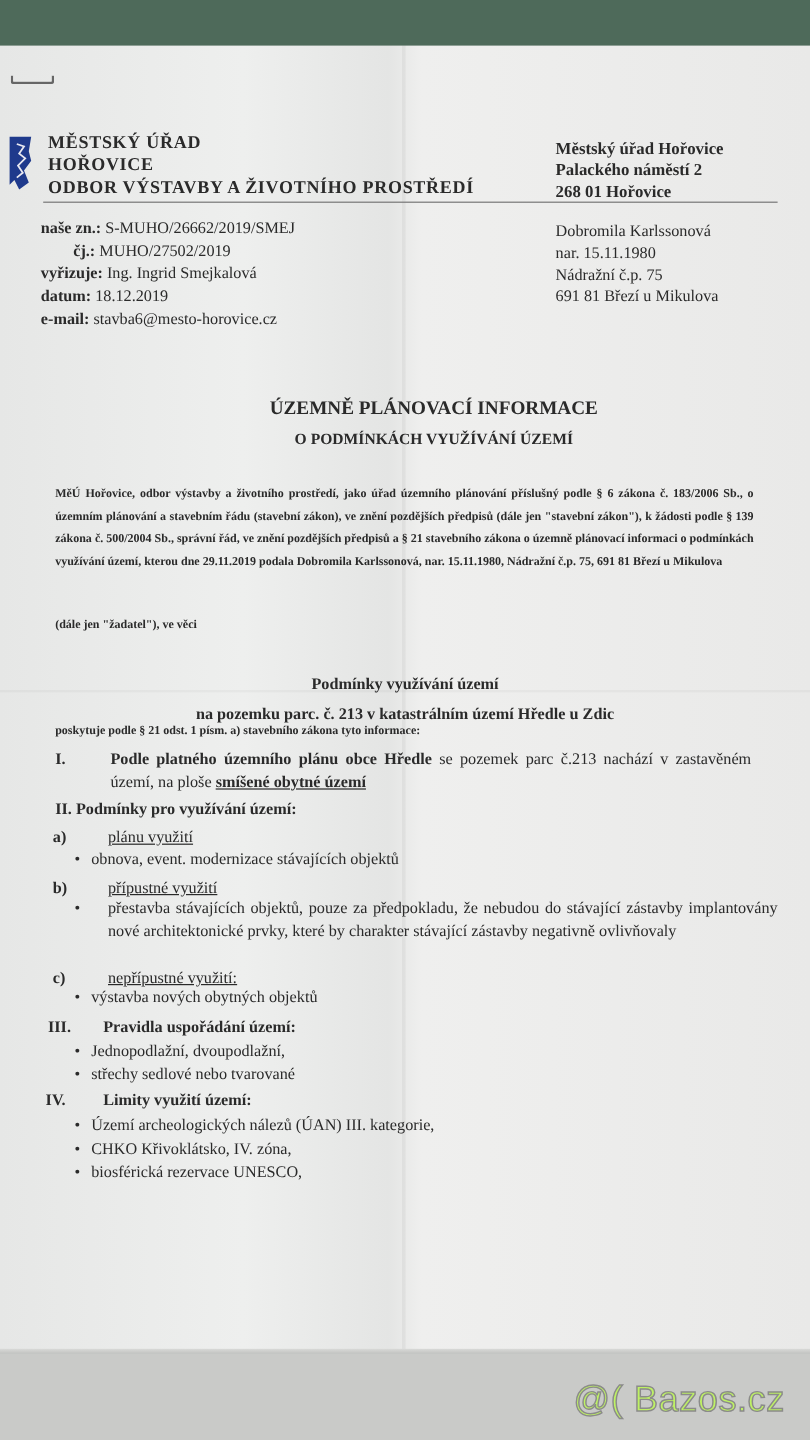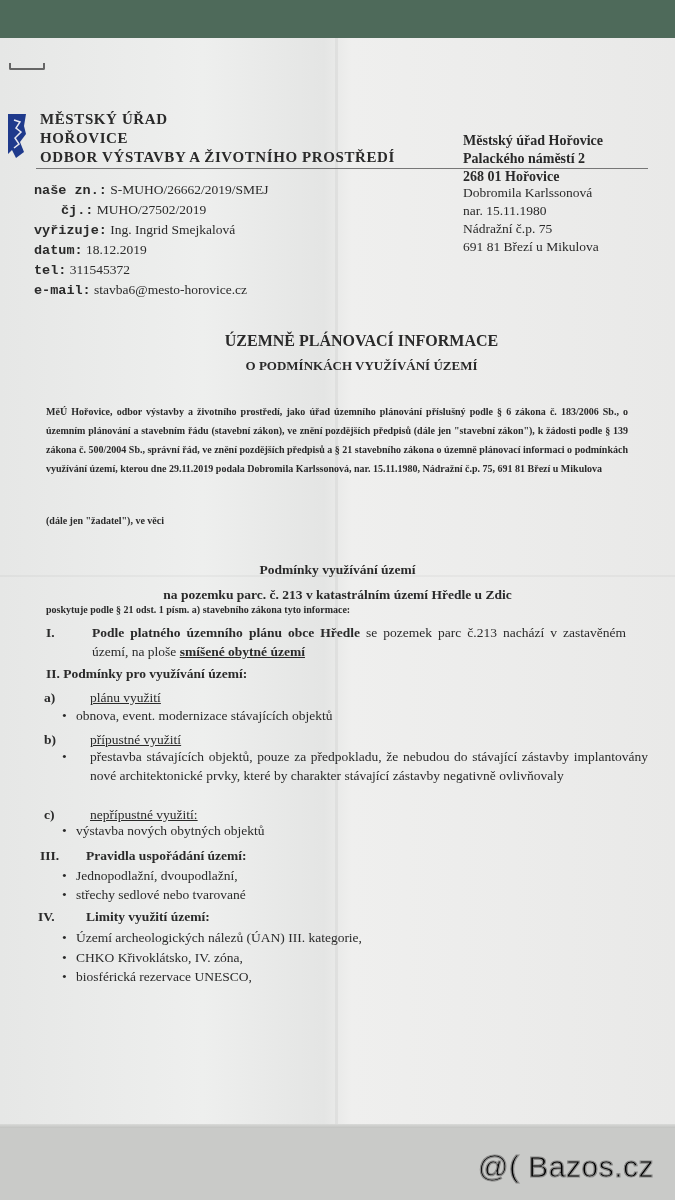--- a/index.html
+++ b/index.html
@@ -6,36 +6,36 @@
   body{width:675px;height:1200px;position:relative;overflow:hidden;background:#4e6a5a;font-family:"Liberation Serif","DejaVu Serif",serif;color:#2a2a2a;}
   .paper{position:absolute;left:0;top:38px;width:675px;height:1090px;background:linear-gradient(90deg,#e6e7e6 0%,#eeefee 30%,#e4e5e4 48%,#efefee 52%,#e9e9e8 100%);}
   .fold-v{position:absolute;left:335px;top:38px;width:3px;height:1090px;background:rgba(0,0,0,0.04);}
   .fold-h{position:absolute;left:0;top:575px;width:675px;height:2px;background:rgba(0,0,0,0.03);}
   .bottom{position:absolute;left:0;top:1128px;width:675px;height:72px;background:#c9cac8;}
   .bottom-edge{position:absolute;left:0;top:1124px;width:675px;height:6px;background:linear-gradient(#d9dad8,#b6b7b5);}
   .staple{position:absolute;left:9px;top:63px;width:32px;height:5px;border:2px solid #666;border-top:none;border-radius:0 0 2px 2px;}
   .logo{position:absolute;left:6px;top:112px;width:22px;height:48px;}
   .hdr-org{position:absolute;left:40px;top:110px;font-weight:bold;font-size:15px;line-height:19px;letter-spacing:0.6px;}
   .hdr-line{position:absolute;left:36px;top:168px;width:612px;height:1px;background:#777;}
-  .hdr-right{position:absolute;left:463px;top:116px;font-weight:bold;font-size:14px;line-height:18px;margin-top:16px;}
+  .hdr-right{position:absolute;left:463px;top:116px;font-weight:bold;font-size:14px;line-height:18px;}
   .meta{position:absolute;left:34px;top:180px;font-size:13.5px;line-height:19px;}
-  .meta b{font-weight:bold;font-family:Liberation Mono, monospace;}
+  .meta b{font-weight:bold;}
   .recipient{position:absolute;left:463px;top:184px;font-weight:normal;font-size:13.5px;line-height:18px;}
   .title{position:absolute;left:0;width:675px;text-align:center;font-weight:bold;padding-left:24px;}
   .t1{top:332px;font-size:16px;}
   .t2{top:358px;font-size:13px;}
   .body{position:absolute;left:46px;width:582px;font-size:10px;line-height:19px;text-align:justify;font-weight:bold;}
   .sub{position:absolute;left:0;width:675px;text-align:center;font-weight:bold;font-size:13.5px;margin-top:28px;}
   .sec{position:absolute;font-size:13.5px;line-height:19px;}
   .num{position:absolute;font-weight:bold;}
   .u{text-decoration:underline;}
   .bul{position:absolute;left:62px;font-size:13.5px;line-height:19px;}
   .bul:before{content:"•";position:absolute;left:-0px;}
   .bul span.t{display:inline-block;padding-left:14px;}
-  .watermark{position:absolute;left:478px;top:1150px;font-family:"Liberation Sans","DejaVu Sans",sans-serif;font-size:30px;color:#000000;-webkit-text-stroke:1.2px #8b8b8a;letter-spacing:0.5px;}
+  .watermark{position:absolute;left:478px;top:1150px;font-family:"Liberation Sans","DejaVu Sans",sans-serif;font-size:30px;color:#bef264;-webkit-text-stroke:1.2px #8b8b8a;letter-spacing:0.5px;}
 </style>
 </head>
 <body>
 
 <div class="paper"></div>
 <div class="fold-v"></div>
 <div class="fold-h"></div>
 <div class="bottom-edge"></div>
 <div class="bottom"></div>
 <div class="staple"></div>
@@ -55,21 +55,20 @@
   <div>Městský úřad Hořovice</div>
   <div>Palackého náměstí 2</div>
   <div>268 01 Hořovice</div>
 </div>
 
 <div class="meta">
   <div><b>naše zn.:</b> <span>S-MUHO/26662/2019/SMEJ</span></div>
   <div style="padding-left:27px"><b>čj.:</b> <span>MUHO/27502/2019</span></div>
   <div><b>vyřizuje:</b> <span>Ing. Ingrid Smejkalová</span></div>
   <div><b>datum:</b> <span>18.12.2019</span></div>
-  <div><b>tel:</b> <span>311545372</span></div>
   <div><b>e-mail:</b> <span>stavba6@mesto-horovice.cz</span></div>
 </div>
 
 <div class="recipient">
   <div>Dobromila Karlssonová</div>
   <div>nar. 15.11.1980</div>
   <div>Nádražní č.p. 75</div>
   <div>691 81  Březí u Mikulova</div>
 </div>
 

